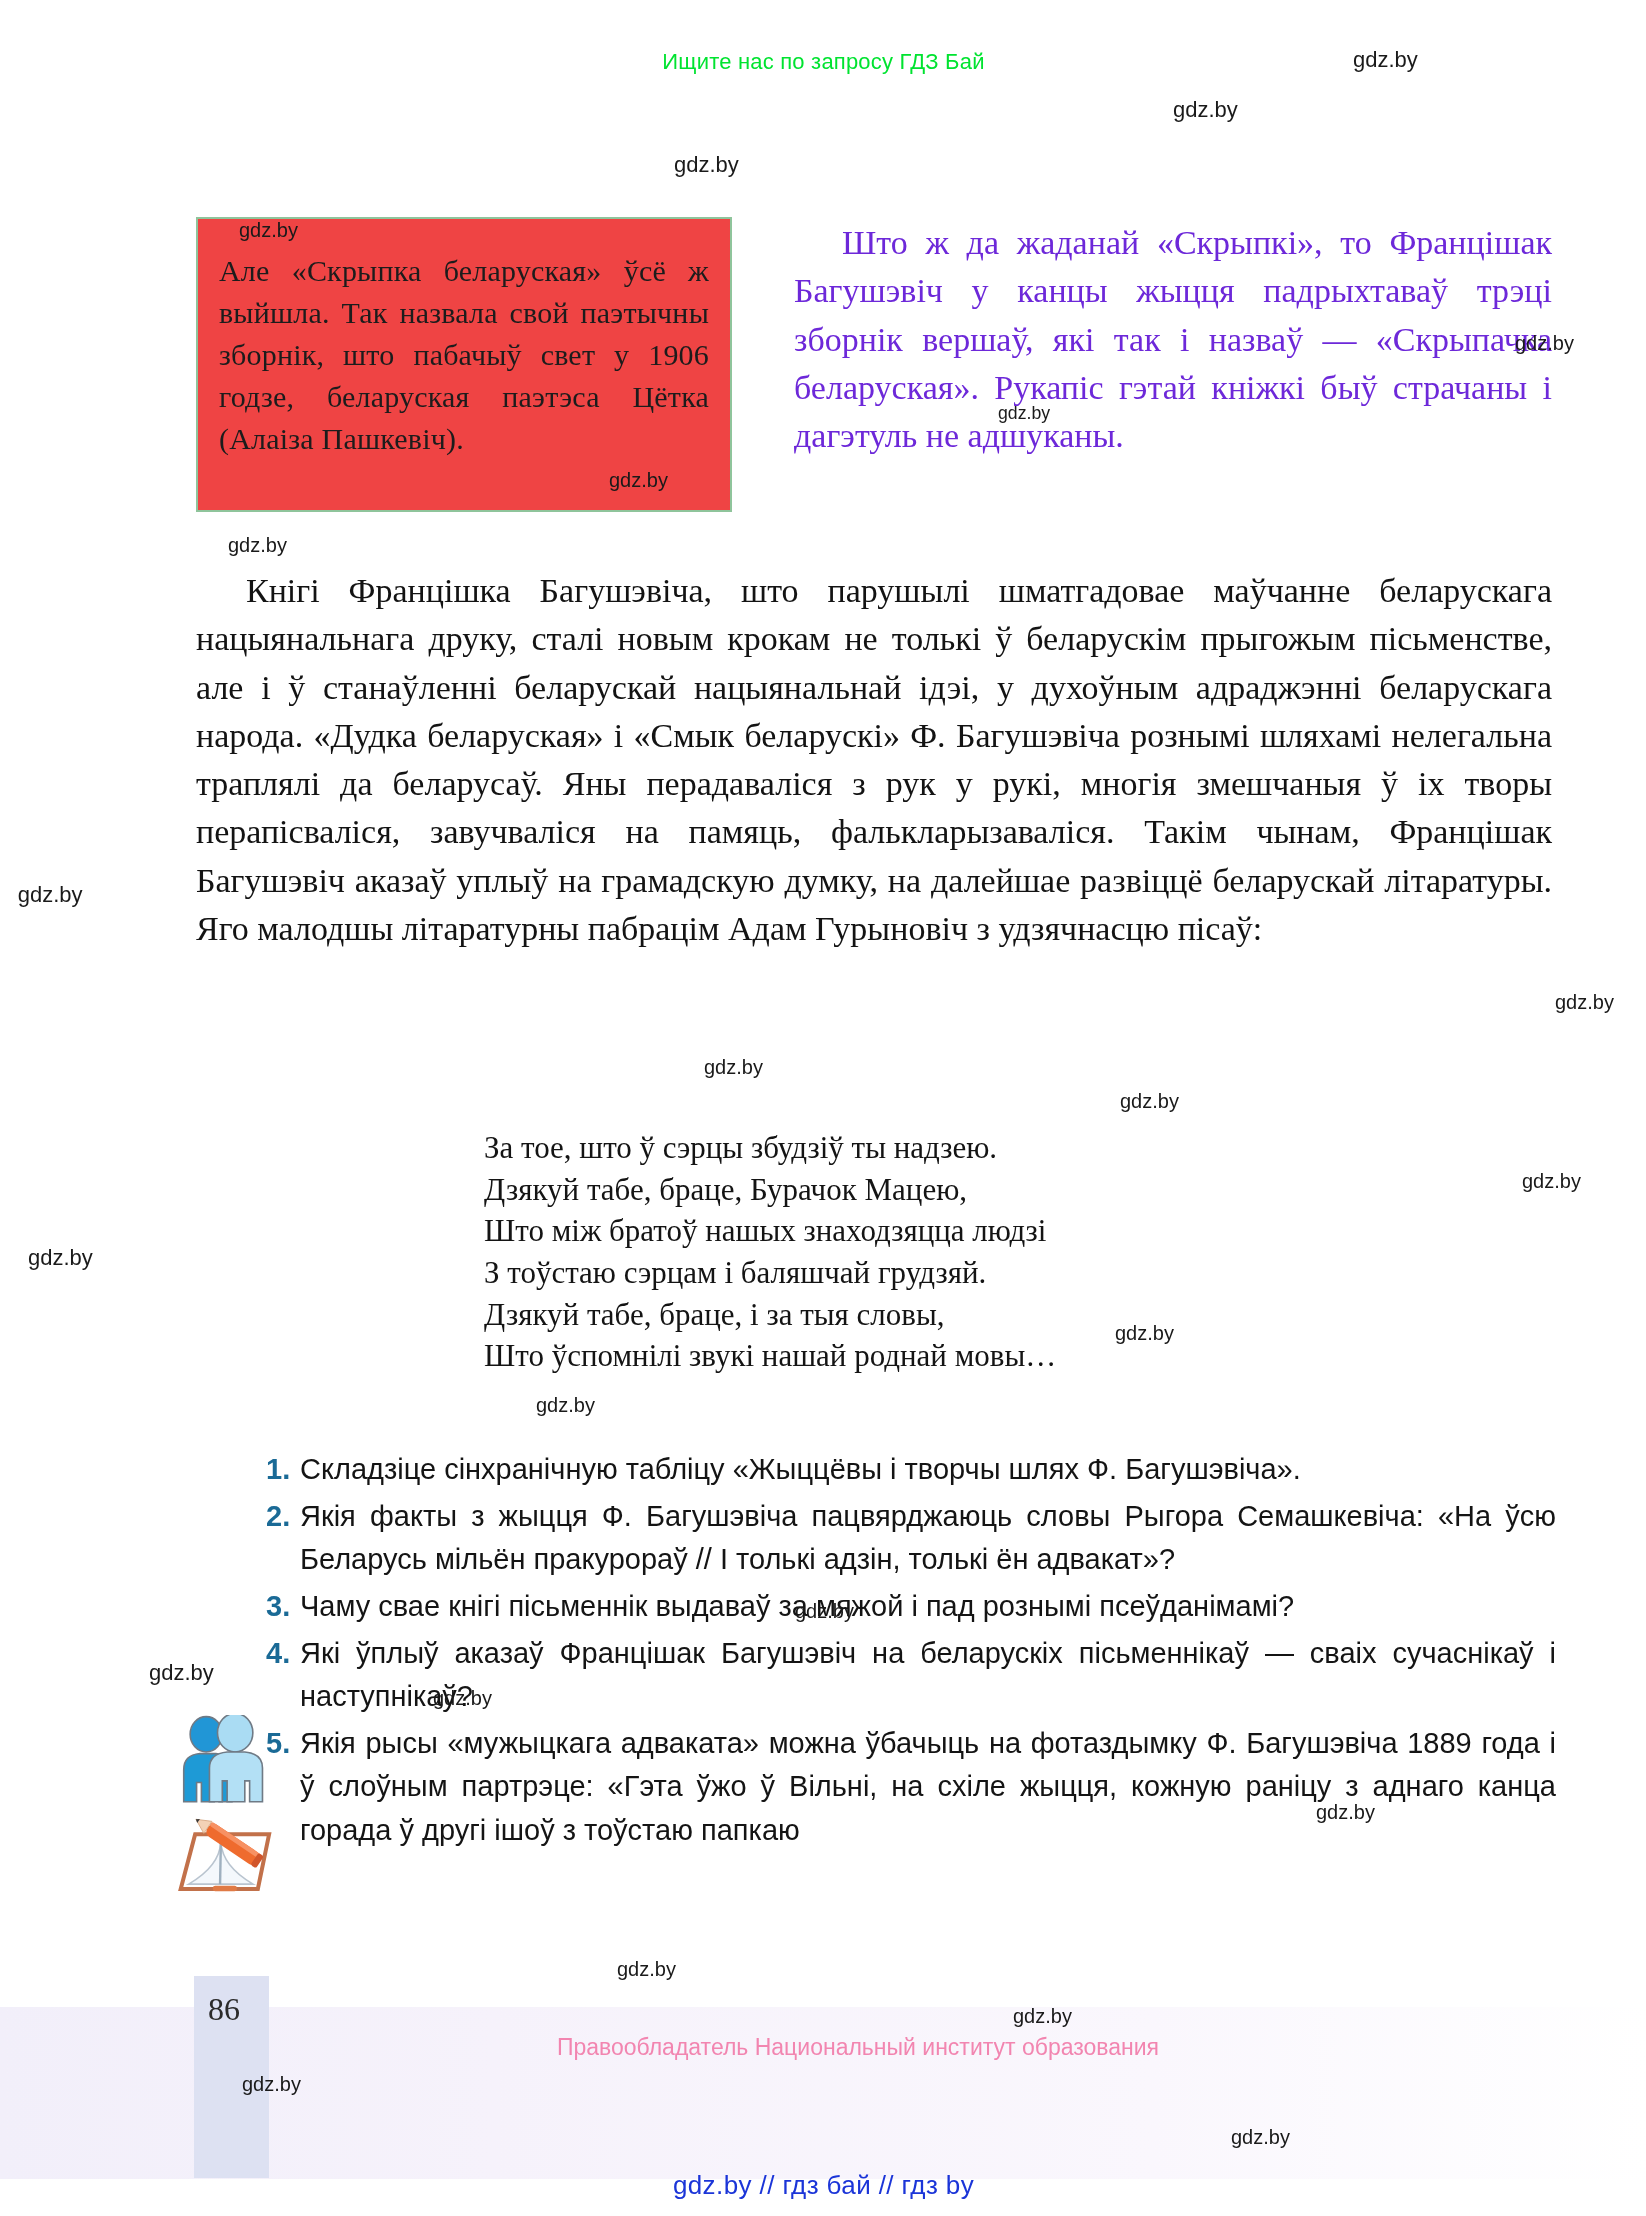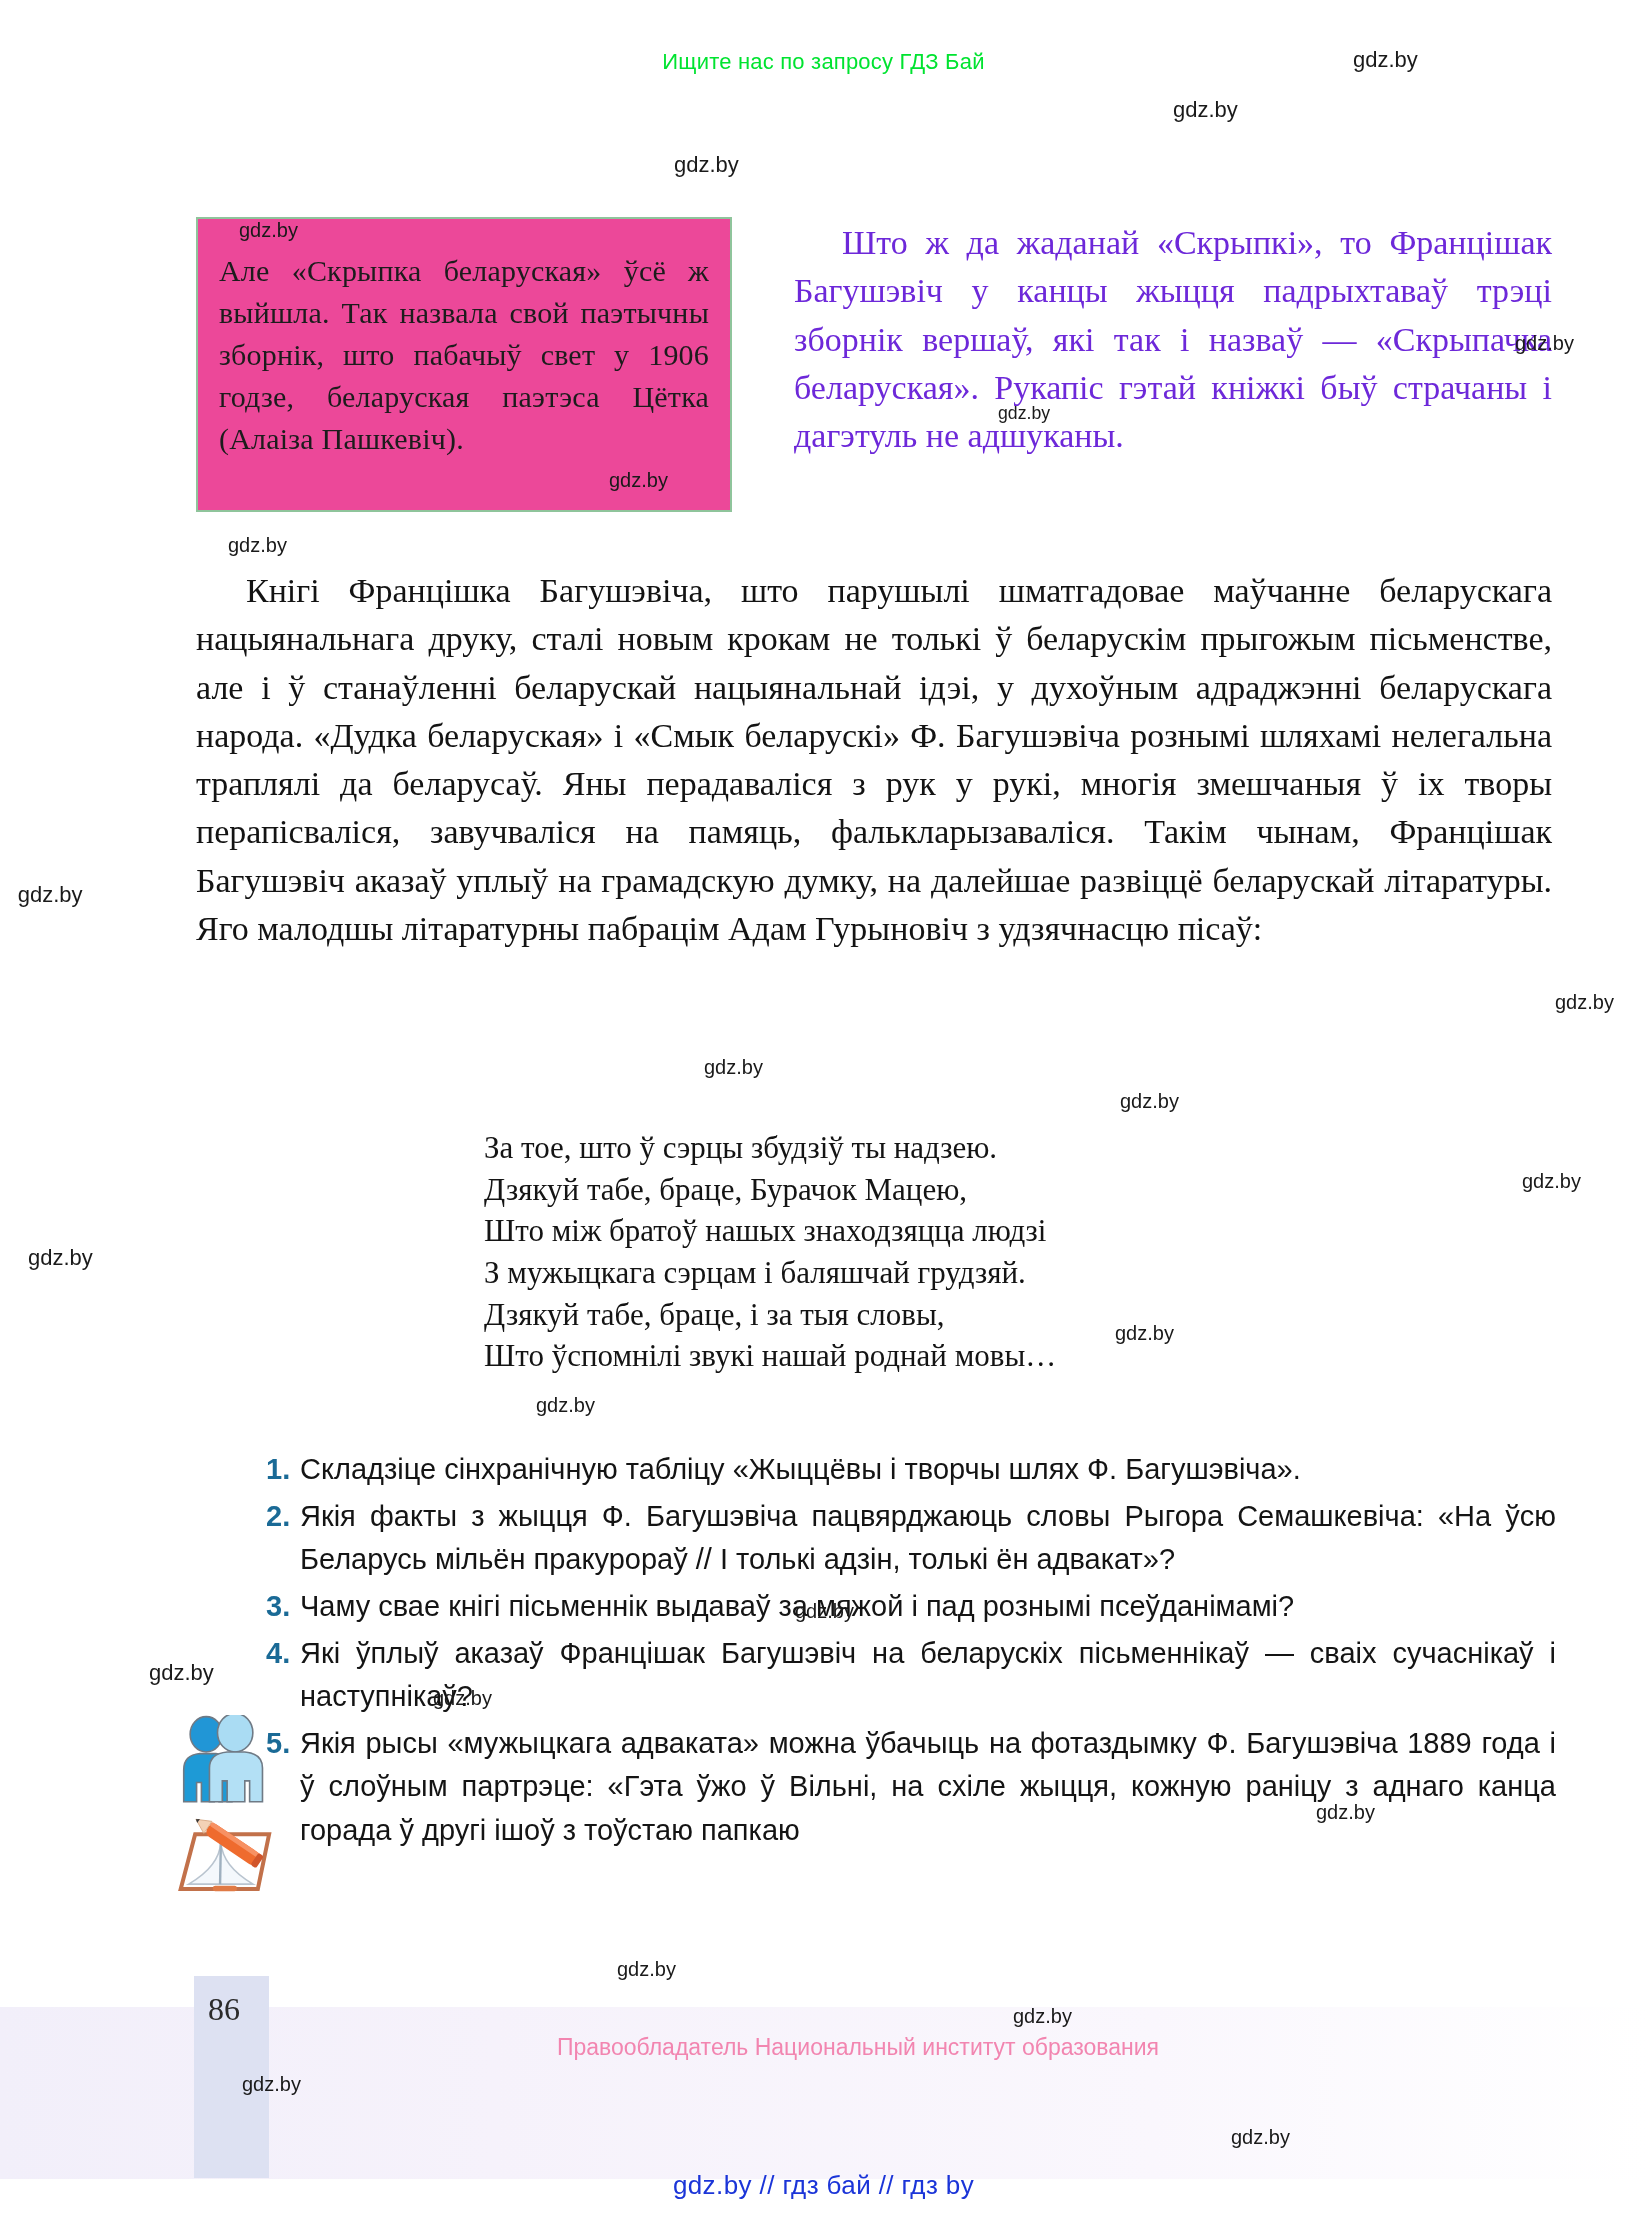--- a/index.html
+++ b/index.html
@@ -98,21 +98,21 @@
 
   
   .callout {
     position: absolute;
     left: 196px;
     top: 217px;
     width: 536px;
     height: 295px;
     box-sizing: border-box;
     border: 2.4px solid #8fc49b;
-    background: #ec4899;
+    background: #ef4444;
     padding: 31px 21px 8px 21px;
   }
   .callout p {
     margin: 0;
     font-family: "Liberation Serif", serif;
     font-size: 30px;
     line-height: 1.40;
     color: #1c1c1c;
     text-align: justify;
     text-align-last: left;
@@ -236,21 +236,21 @@
   </div>
 
   <div class="body-par">
     <p>Кнігі Францішка Багушэвіча, што парушылі шматгадовае маўчанне беларускага нацыянальнага друку, сталі новым крокам не толькі ў беларускім прыгожым пісьменстве, але і ў станаўленні беларускай нацыянальнай ідэі, у духоўным адраджэнні беларускага народа. «Дудка беларуская» і «Смык беларускі» Ф. Багушэвіча рознымі шляхамі нелегальна траплялі да беларусаў. Яны перадаваліся з рук у рукі, многія змешчаныя ў іх творы перапісваліся, завучваліся на памяць, фалькларызаваліся. Такім чынам, Францішак Багушэвіч аказаў уплыў на грамадскую думку, на далейшае развіццё беларускай літаратуры. Яго малодшы літаратурны пабрацім Адам Гурыновіч з удзячнасцю пісаў:</p>
   </div>
 
   <div class="poem">
     <div>За тое, што ў сэрцы збудзіў ты надзею.</div>
     <div>Дзякуй табе, браце, Бурачок Мацею,</div>
     <div>Што між братоў нашых знаходзяцца людзі</div>
-    <div>З мужыцкага сэрцам і баляшчай грудзяй.</div>
+    <div>З тоўстаю сэрцам і баляшчай грудзяй.</div>
     <div>Дзякуй табе, браце, і за тыя словы,</div>
     <div>Што ўспомнілі звукі нашай роднай мовы…</div>
   </div>
 
   <div class="questions">
 
     <div class="q-row">
       <div class="q-num">1.</div>
       <div class="q-text nojust">Складзіце сінхранічную табліцу «Жыццёвы і творчы шлях Ф. Багушэвіча».</div>
     </div>

